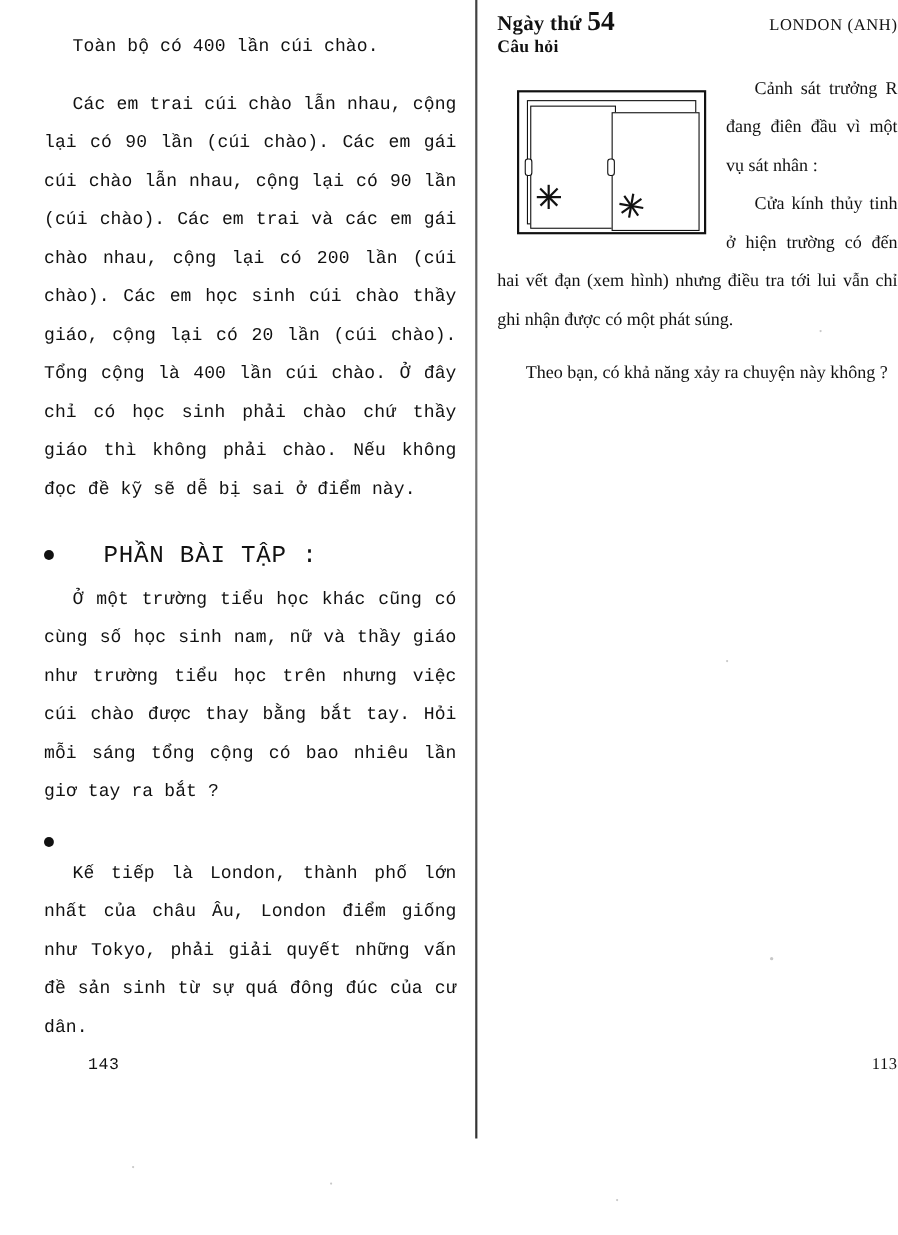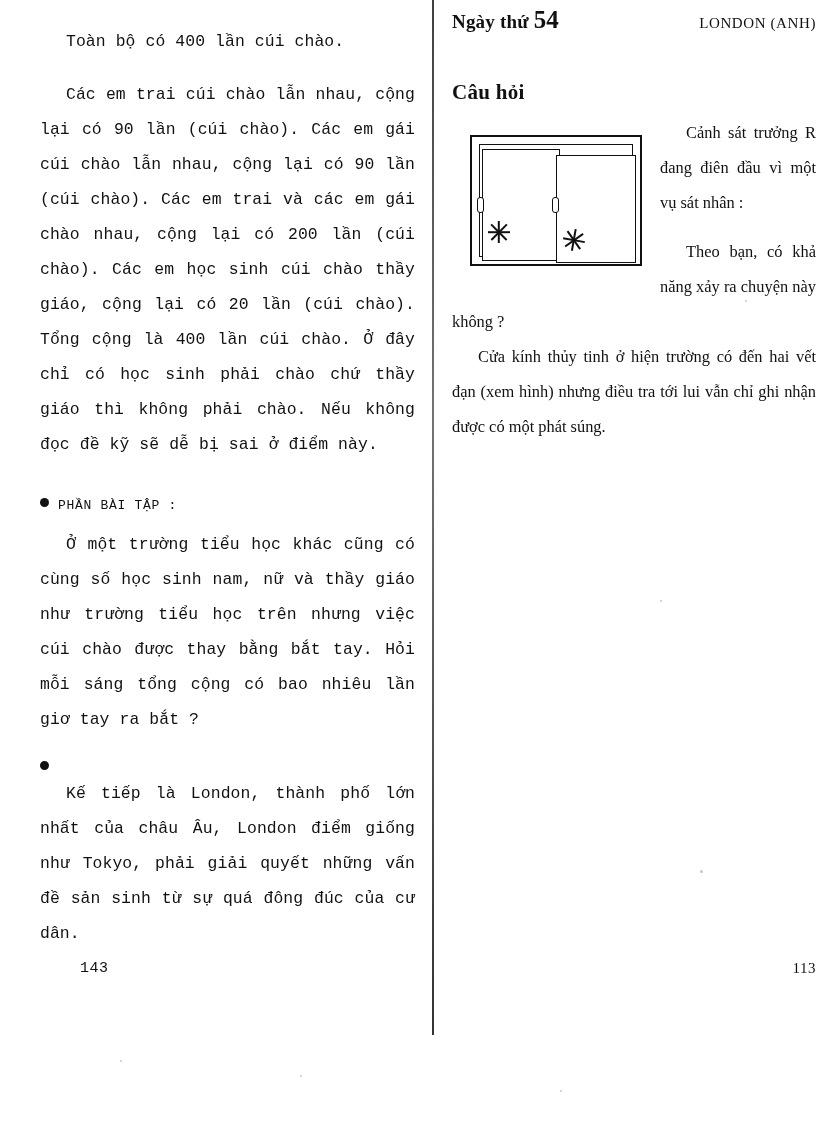--- a/index.html
+++ b/index.html
@@ -75,22 +75,23 @@
     width: 9px;
     height: 9px;
     border-radius: 50%;
     background: #111;
     display: inline-block;
     position: relative;
     top: -2px;
     flex: 0 0 auto;
   }
   .section-title {
-    font-size: 13px;
+    font-size: 22px;
     letter-spacing: 0.7px;
+    margin-left: 36px;
   }
 
   .gap-sm { height: 18px; }
 
   
   .folio {
     position: absolute;
     bottom: 58px;
     font-size: 15px;
     letter-spacing: 0.5px;
@@ -116,23 +117,22 @@
     font-weight: bold;
     letter-spacing: 0;
   }
   .rp-place {
     font-size: 15px;
     letter-spacing: 0.6px;
     white-space: nowrap;
   }
 
   .rp-question-label {
-    font-size: 21px;
+    font-size: 16px;
     font-weight: bold;
-    margin-top: 46px;
     letter-spacing: 0.3px;
   }
 
   
   .fig-wrap {
     float: left;
     margin: 20px 16px 6px 18px;
     width: 174px;
   }
   .window {
@@ -283,23 +283,23 @@
             </div>
           <div class="bullet-hole hole-2">
               <i></i>
               <b></b>
             </div>
         </div>
       </div>
 
       <p class="para p-indent" style="margin:0;">Cảnh sát trưởng R đang điên đầu vì một vụ sát nhân :</p>
 
+      <p class="para p-indent" style="margin:0;">Cửa kính thủy tinh ở hiện trường có đến hai vết đạn (xem hình) nhưng điều tra tới lui vẫn chỉ ghi nhận được có một phát súng.</p>
+
       <p class="para p-indent" style="margin-top:14px;">Theo bạn, có khả năng xảy ra chuyện này không ?</p>
-
-      <p class="para p-indent" style="margin:0;">Cửa kính thủy tinh ở hiện trường có đến hai vết đạn (xem hình) nhưng điều tra tới lui vẫn chỉ ghi nhận được có một phát súng.</p>
     </div>
 
     <div class="folio folio-right">113</div>
   </div>
 
   <div class="speck" style="left:120px; top:1060px; width:2px; height:2px;"></div>
   <div class="speck" style="left:300px; top:1075px; width:2px; height:2px;"></div>
   <div class="speck" style="left:560px; top:1090px; width:2px; height:2px;"></div>
   <div class="speck" style="left:700px; top:870px; width:3px; height:3px;"></div>
   <div class="speck" style="left:745px; top:300px; width:2px; height:2px;"></div>

